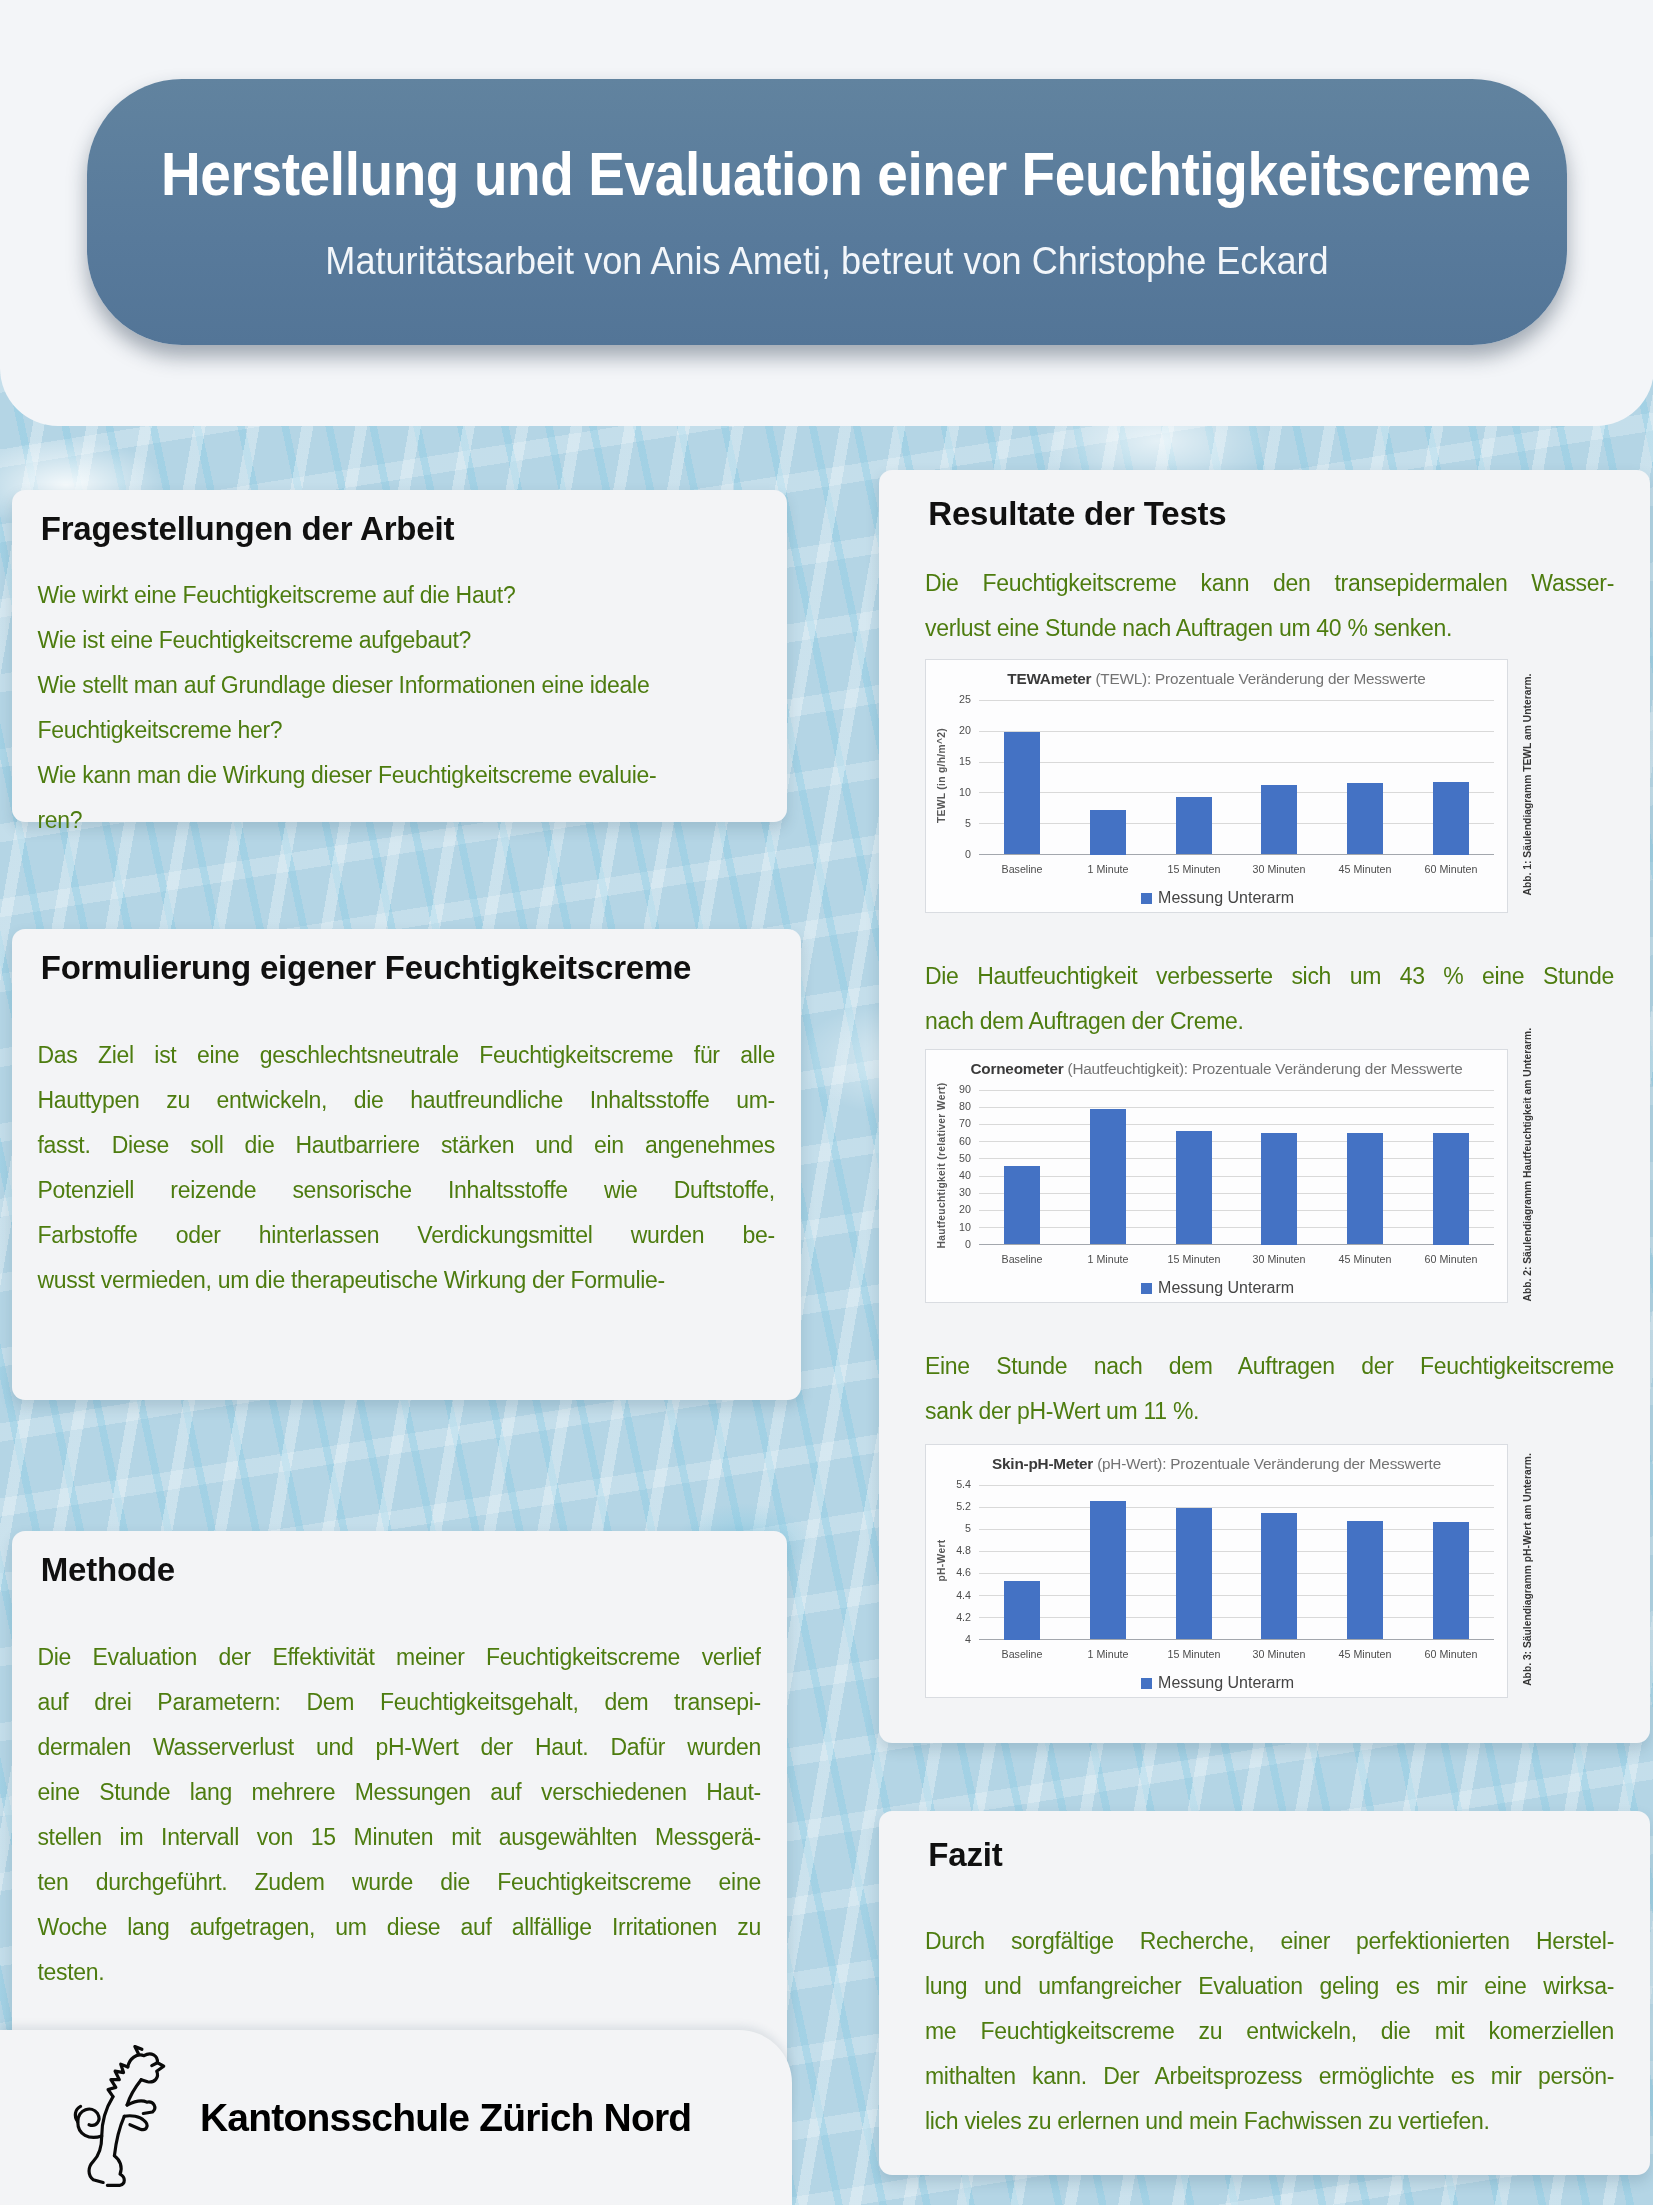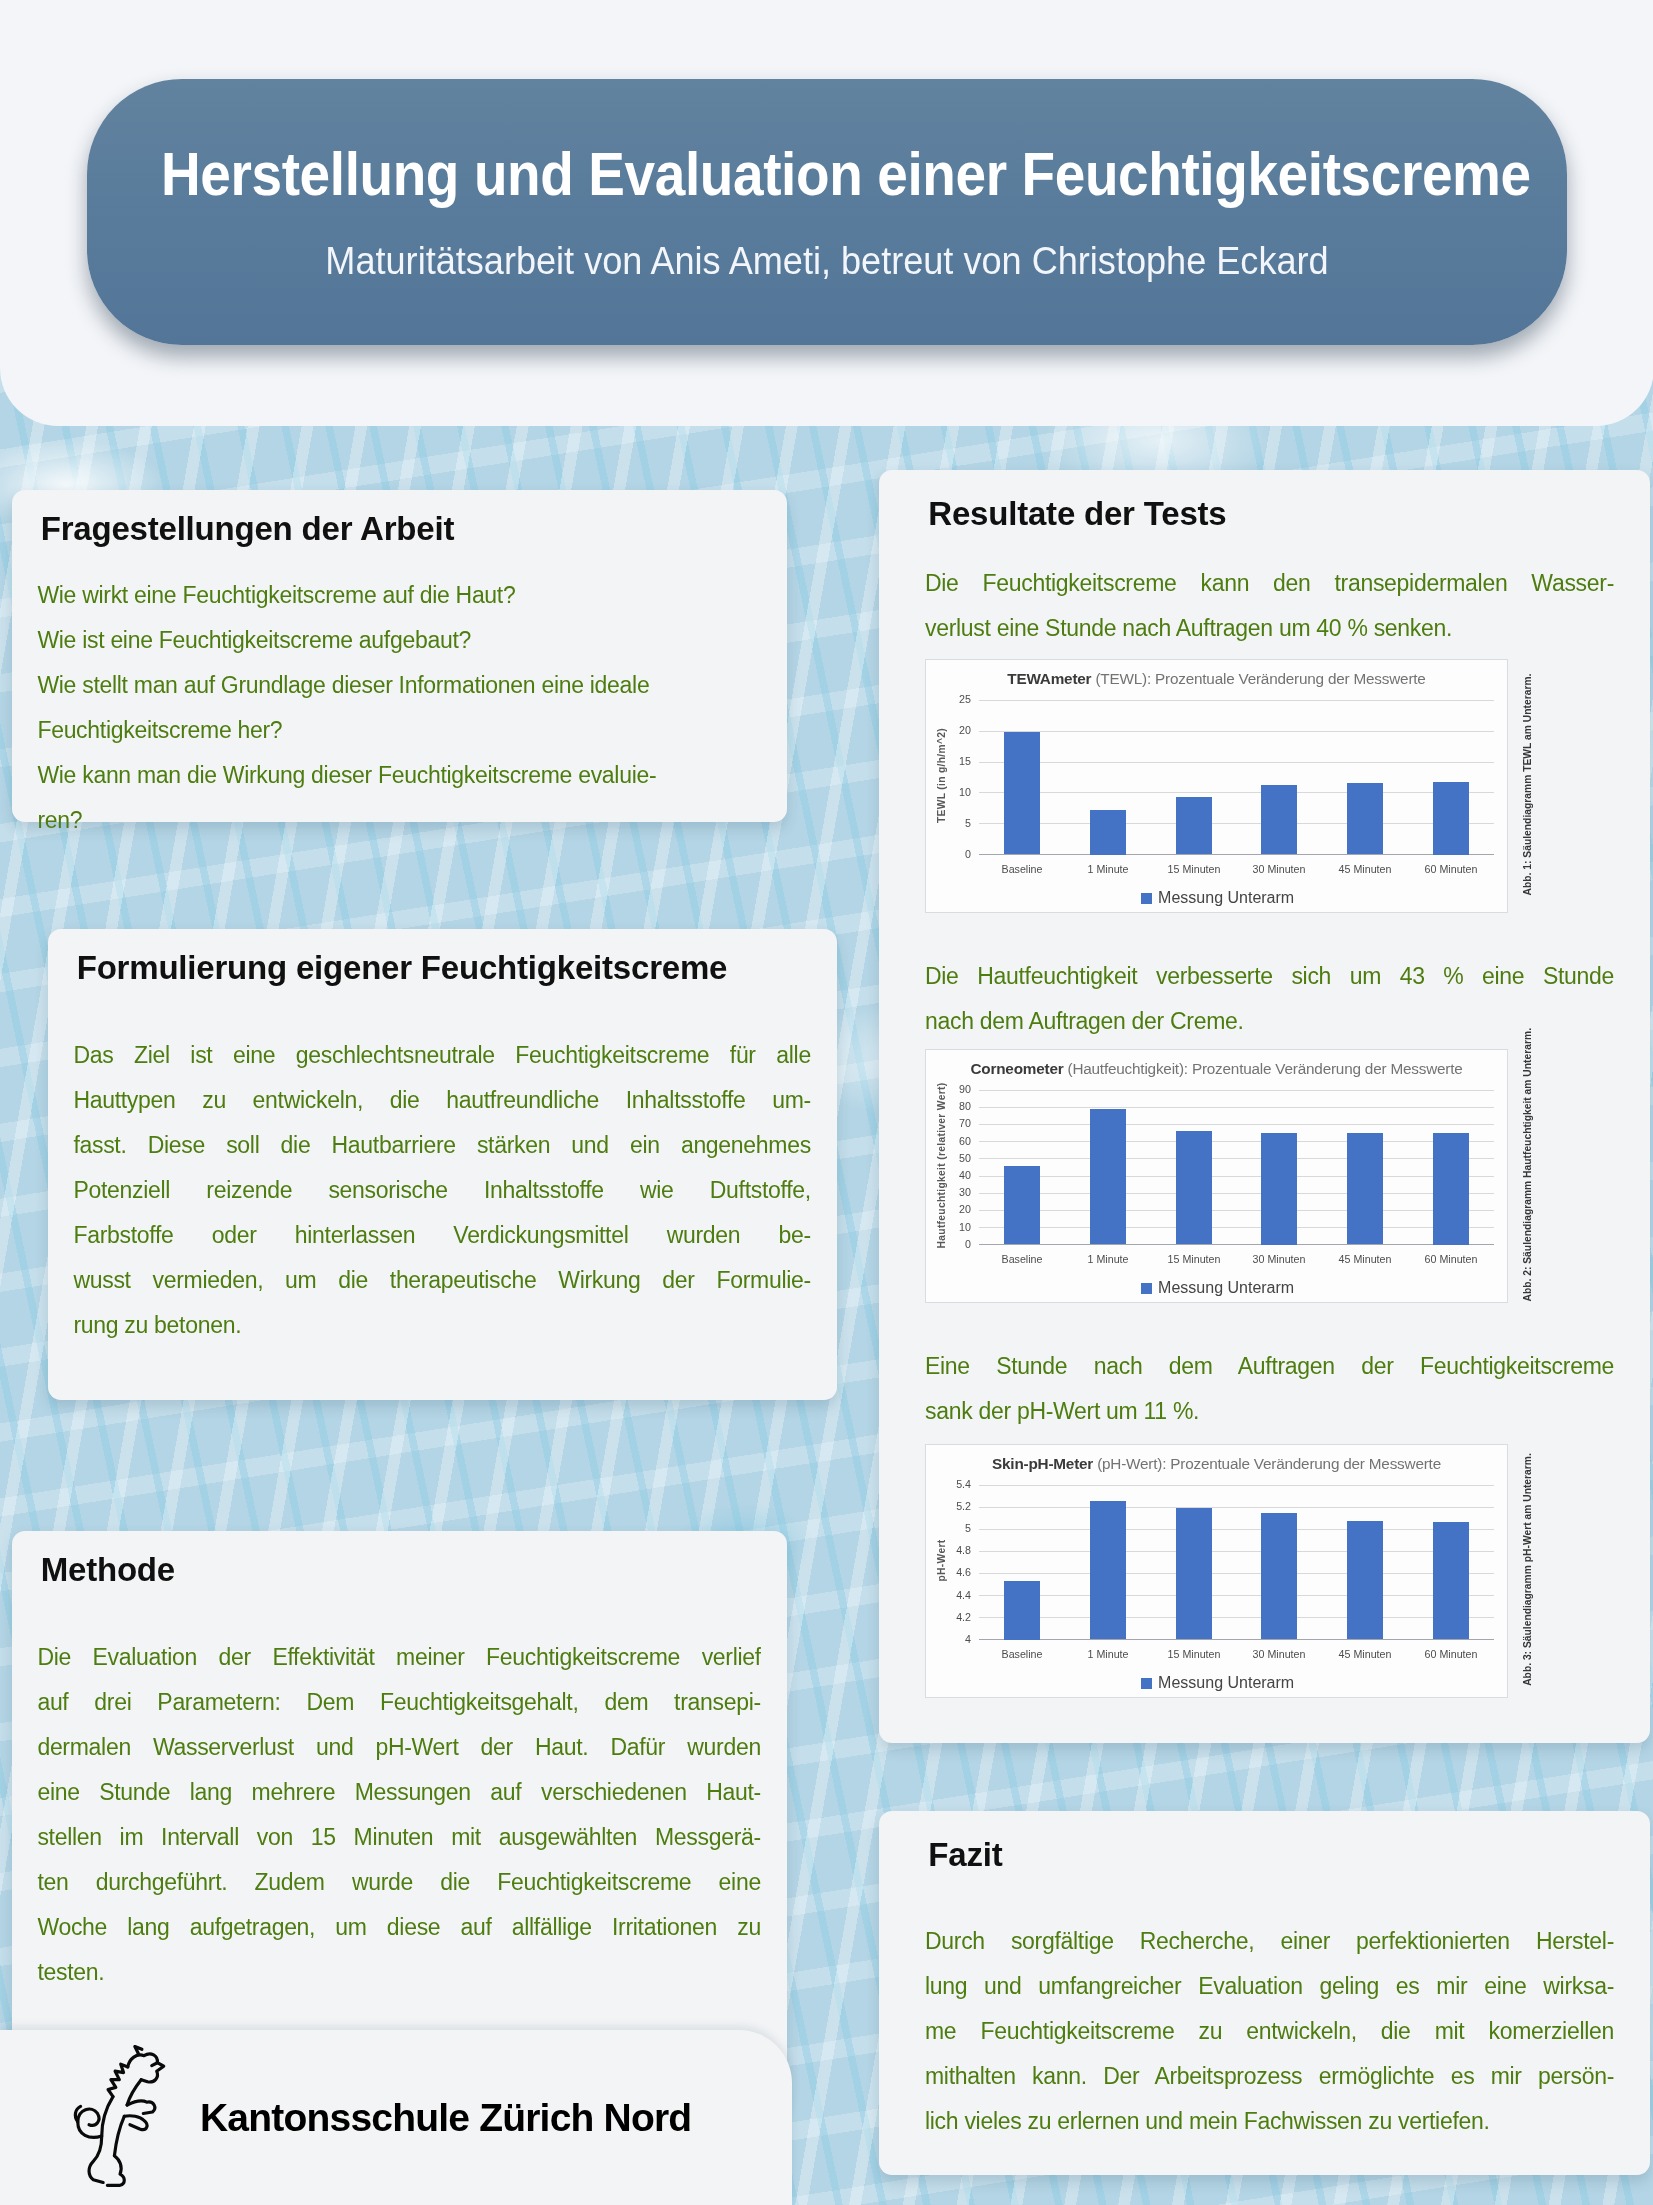--- a/index.html
+++ b/index.html
@@ -37,21 +37,21 @@
   #header-subtitle{margin-top:31px;font-size:38px;font-weight:400;color:#f2f6fa;transform:scaleX(.95);white-space:nowrap;}
   
   .card{background:#f3f4f6;border-radius:13px;box-shadow:0 6.6px 13.2px rgba(50,85,105,.18);}
   .card h2{margin:0 0 0 3.3px;font-size:33px;font-weight:600;color:#101010;letter-spacing:-0.2px;}
   .lines{font-size:23px;letter-spacing:-0.3px;line-height:45px;color:#4d7c0f;}
   .lines .ln{overflow:hidden;white-space:nowrap;}
   .just .ln{text-align:justify;text-align-last:justify;white-space:normal;height:45px;}
   .just .ln:last-child{text-align-last:left;}
   #box-questions{left:12.4px;top:490px;width:775px;height:332px;padding:20px 26.5px 0 25px;box-sizing:border-box;}
   #box-questions .lines{margin-top:25px;line-height:45px;}
-  #box-formulation{left:12.4px;top:929px;width:789px;height:471px;padding:20px 26.5px 0 25px;box-sizing:border-box;margin-left:36px;}
+  #box-formulation{left:12.4px;top:929px;width:789px;height:471px;padding:20px 26.5px 0 25px;box-sizing:border-box;}
   #box-formulation .lines{margin-top:46px;}
   #box-method{left:12.4px;top:1531px;width:775px;height:576px;padding:20px 26.5px 0 25px;box-sizing:border-box;}
   #box-method .lines{margin-top:46px;}
   #box-results{left:879px;top:470px;width:771px;height:1273px;padding:25px 36px 0 46px;box-sizing:border-box;}
   #box-fazit{left:879px;top:1811px;width:771px;height:364px;padding:25px 36px 0 46px;box-sizing:border-box;}
   #box-fazit .lines{margin-top:45px;}
   .rpara{margin-top:28px;}
   
   .chart-row{position:relative;width:620px;height:254px;}
   #chart-row-0{margin-top:8.3px;}
@@ -101,21 +101,20 @@
 
   <div id="box-formulation" class="abs card">
     <h2>Formulierung eigener Feuchtigkeitscreme</h2>
     <div class="lines just">
         <div class="ln">Das Ziel ist eine geschlechtsneutrale Feuchtigkeitscreme für alle</div>
         <div class="ln">Hauttypen zu entwickeln, die hautfreundliche Inhaltsstoffe um-</div>
         <div class="ln">fasst. Diese soll die Hautbarriere stärken und ein angenehmes</div>
         <div class="ln">Potenziell reizende sensorische Inhaltsstoffe wie Duftstoffe,</div>
         <div class="ln">Farbstoffe oder hinterlassen Verdickungsmittel wurden be-</div>
         <div class="ln">wusst vermieden, um die therapeutische Wirkung der Formulie-</div>
-        <div class="ln">rung zu betonen.</div>
       </div>
   </div>
 
   <div id="box-method" class="abs card">
     <h2>Methode</h2>
     <div class="lines just">
         <div class="ln">Die Evaluation der Effektivität meiner Feuchtigkeitscreme verlief</div>
         <div class="ln">auf drei Parametern: Dem Feuchtigkeitsgehalt, dem transepi-</div>
         <div class="ln">dermalen Wasserverlust und pH-Wert der Haut. Dafür wurden</div>
         <div class="ln">eine Stunde lang mehrere Messungen auf verschiedenen Haut-</div>

